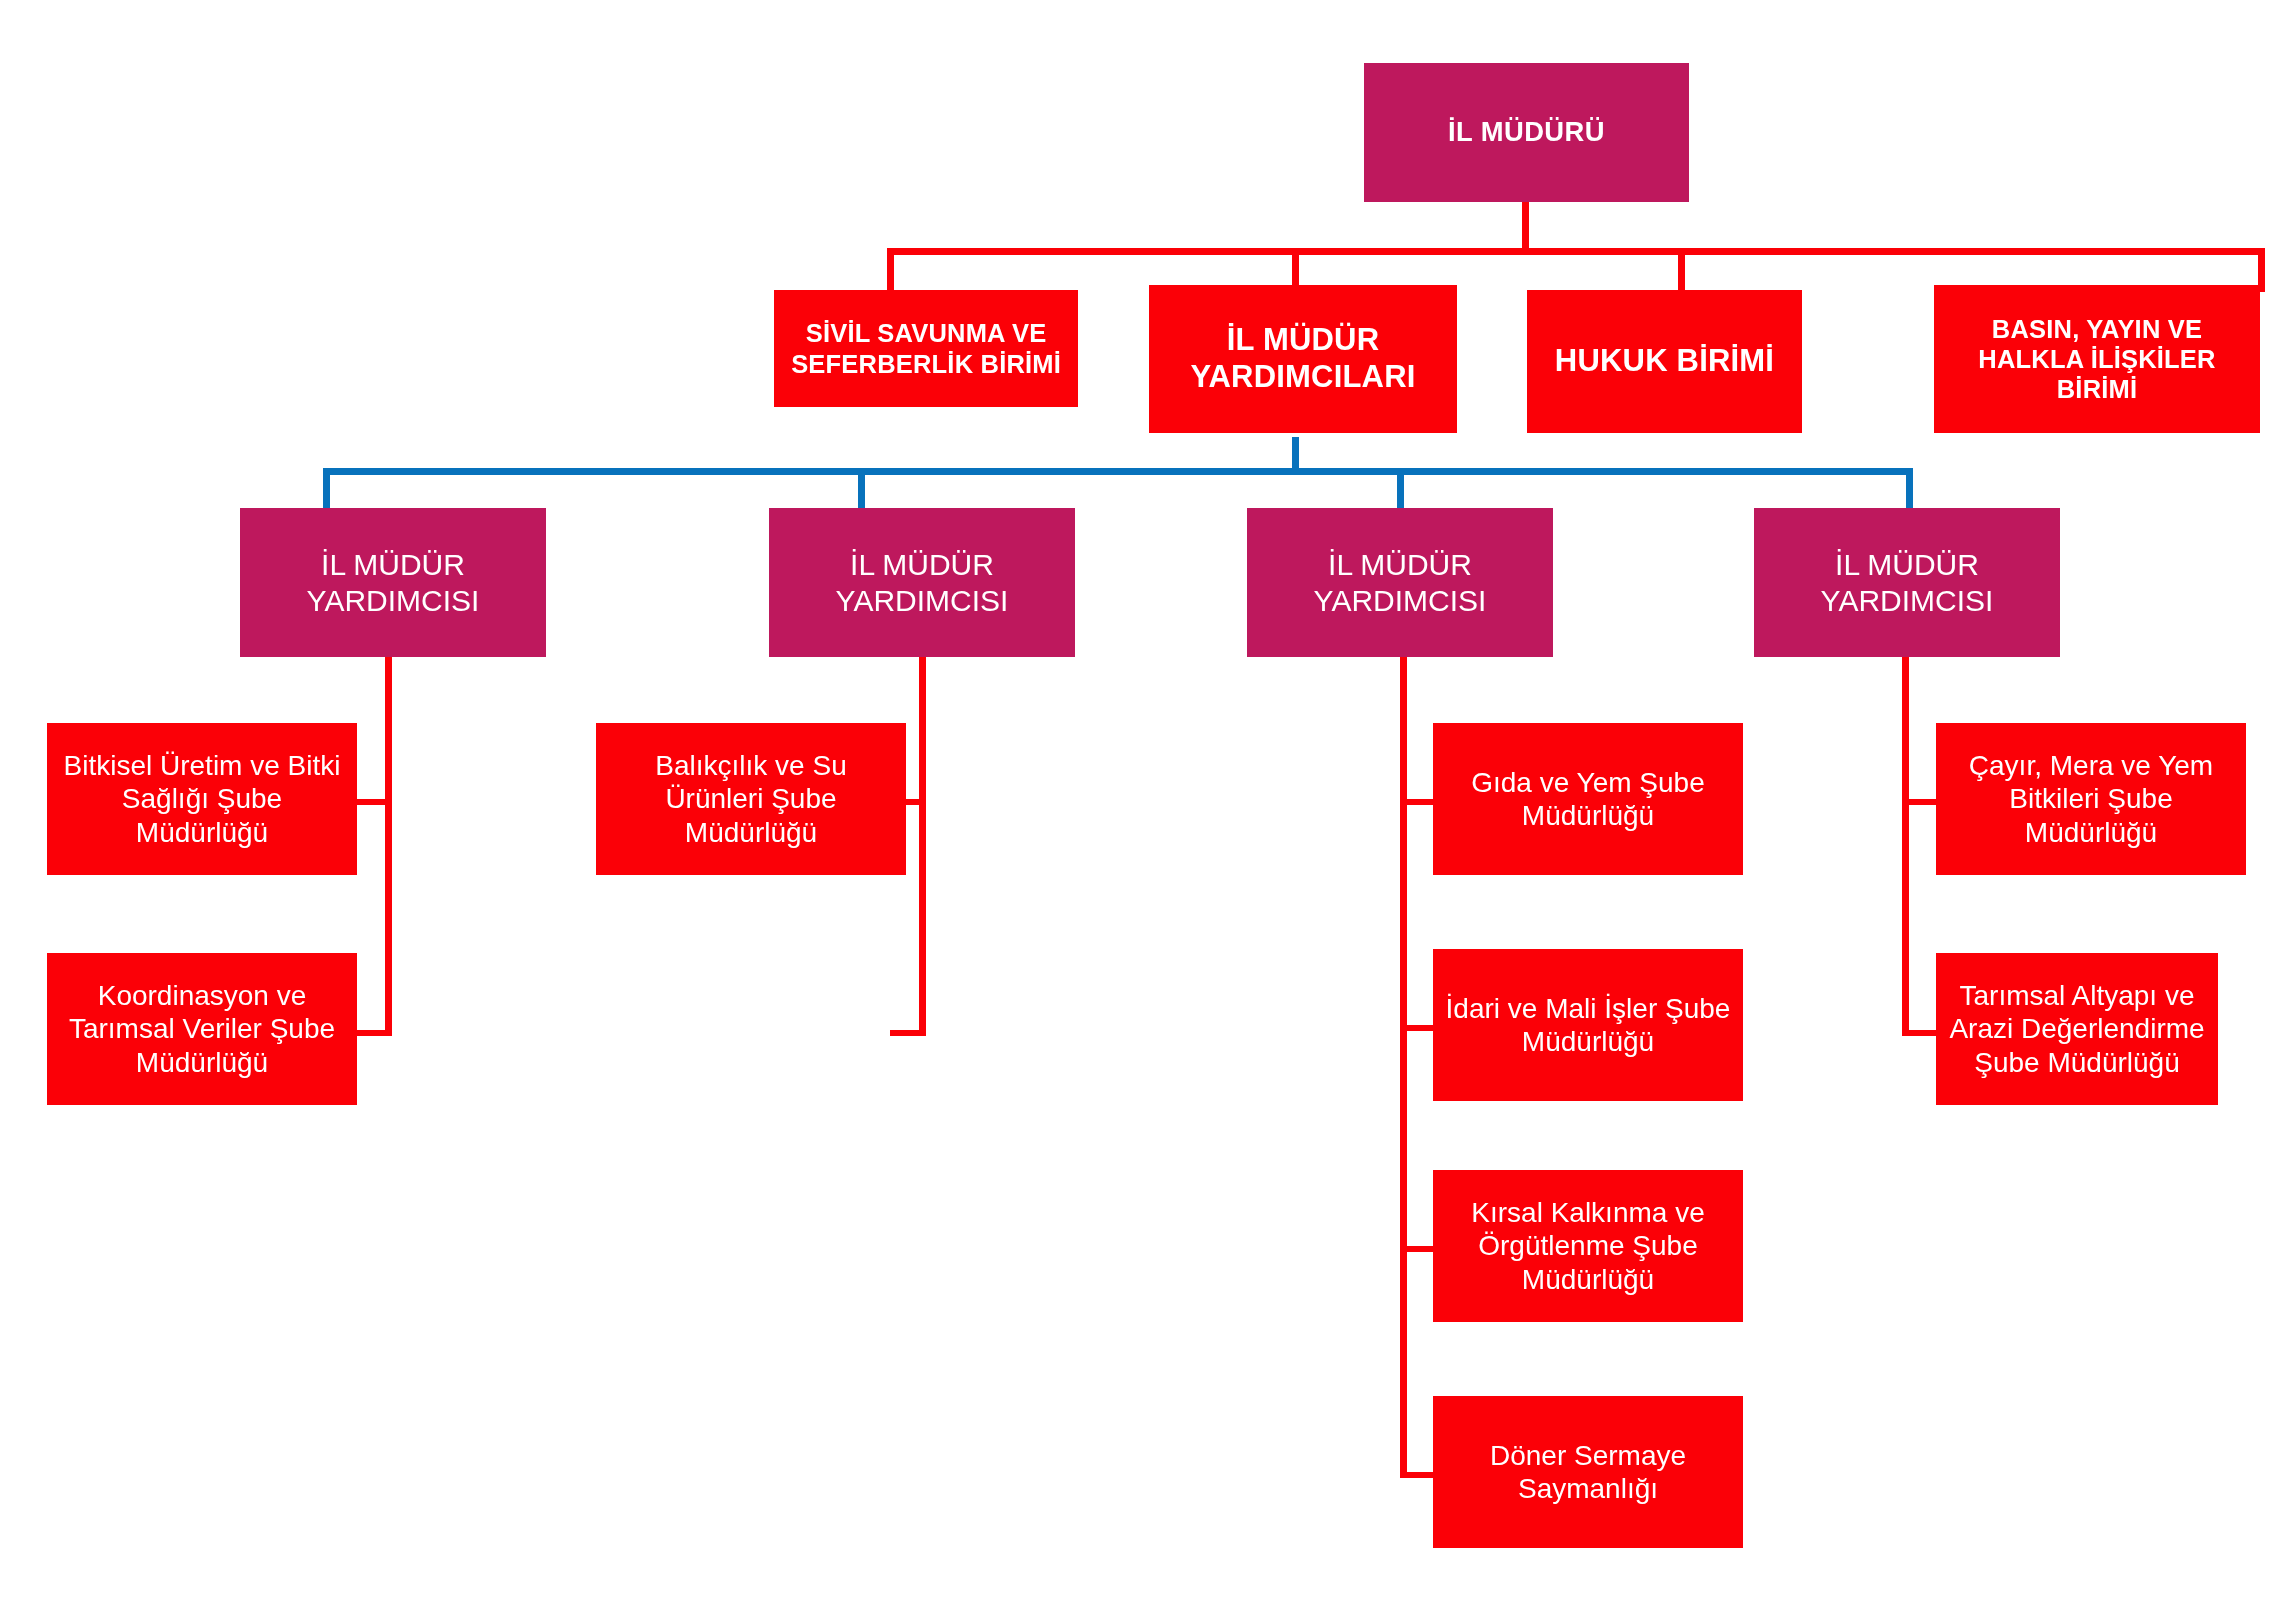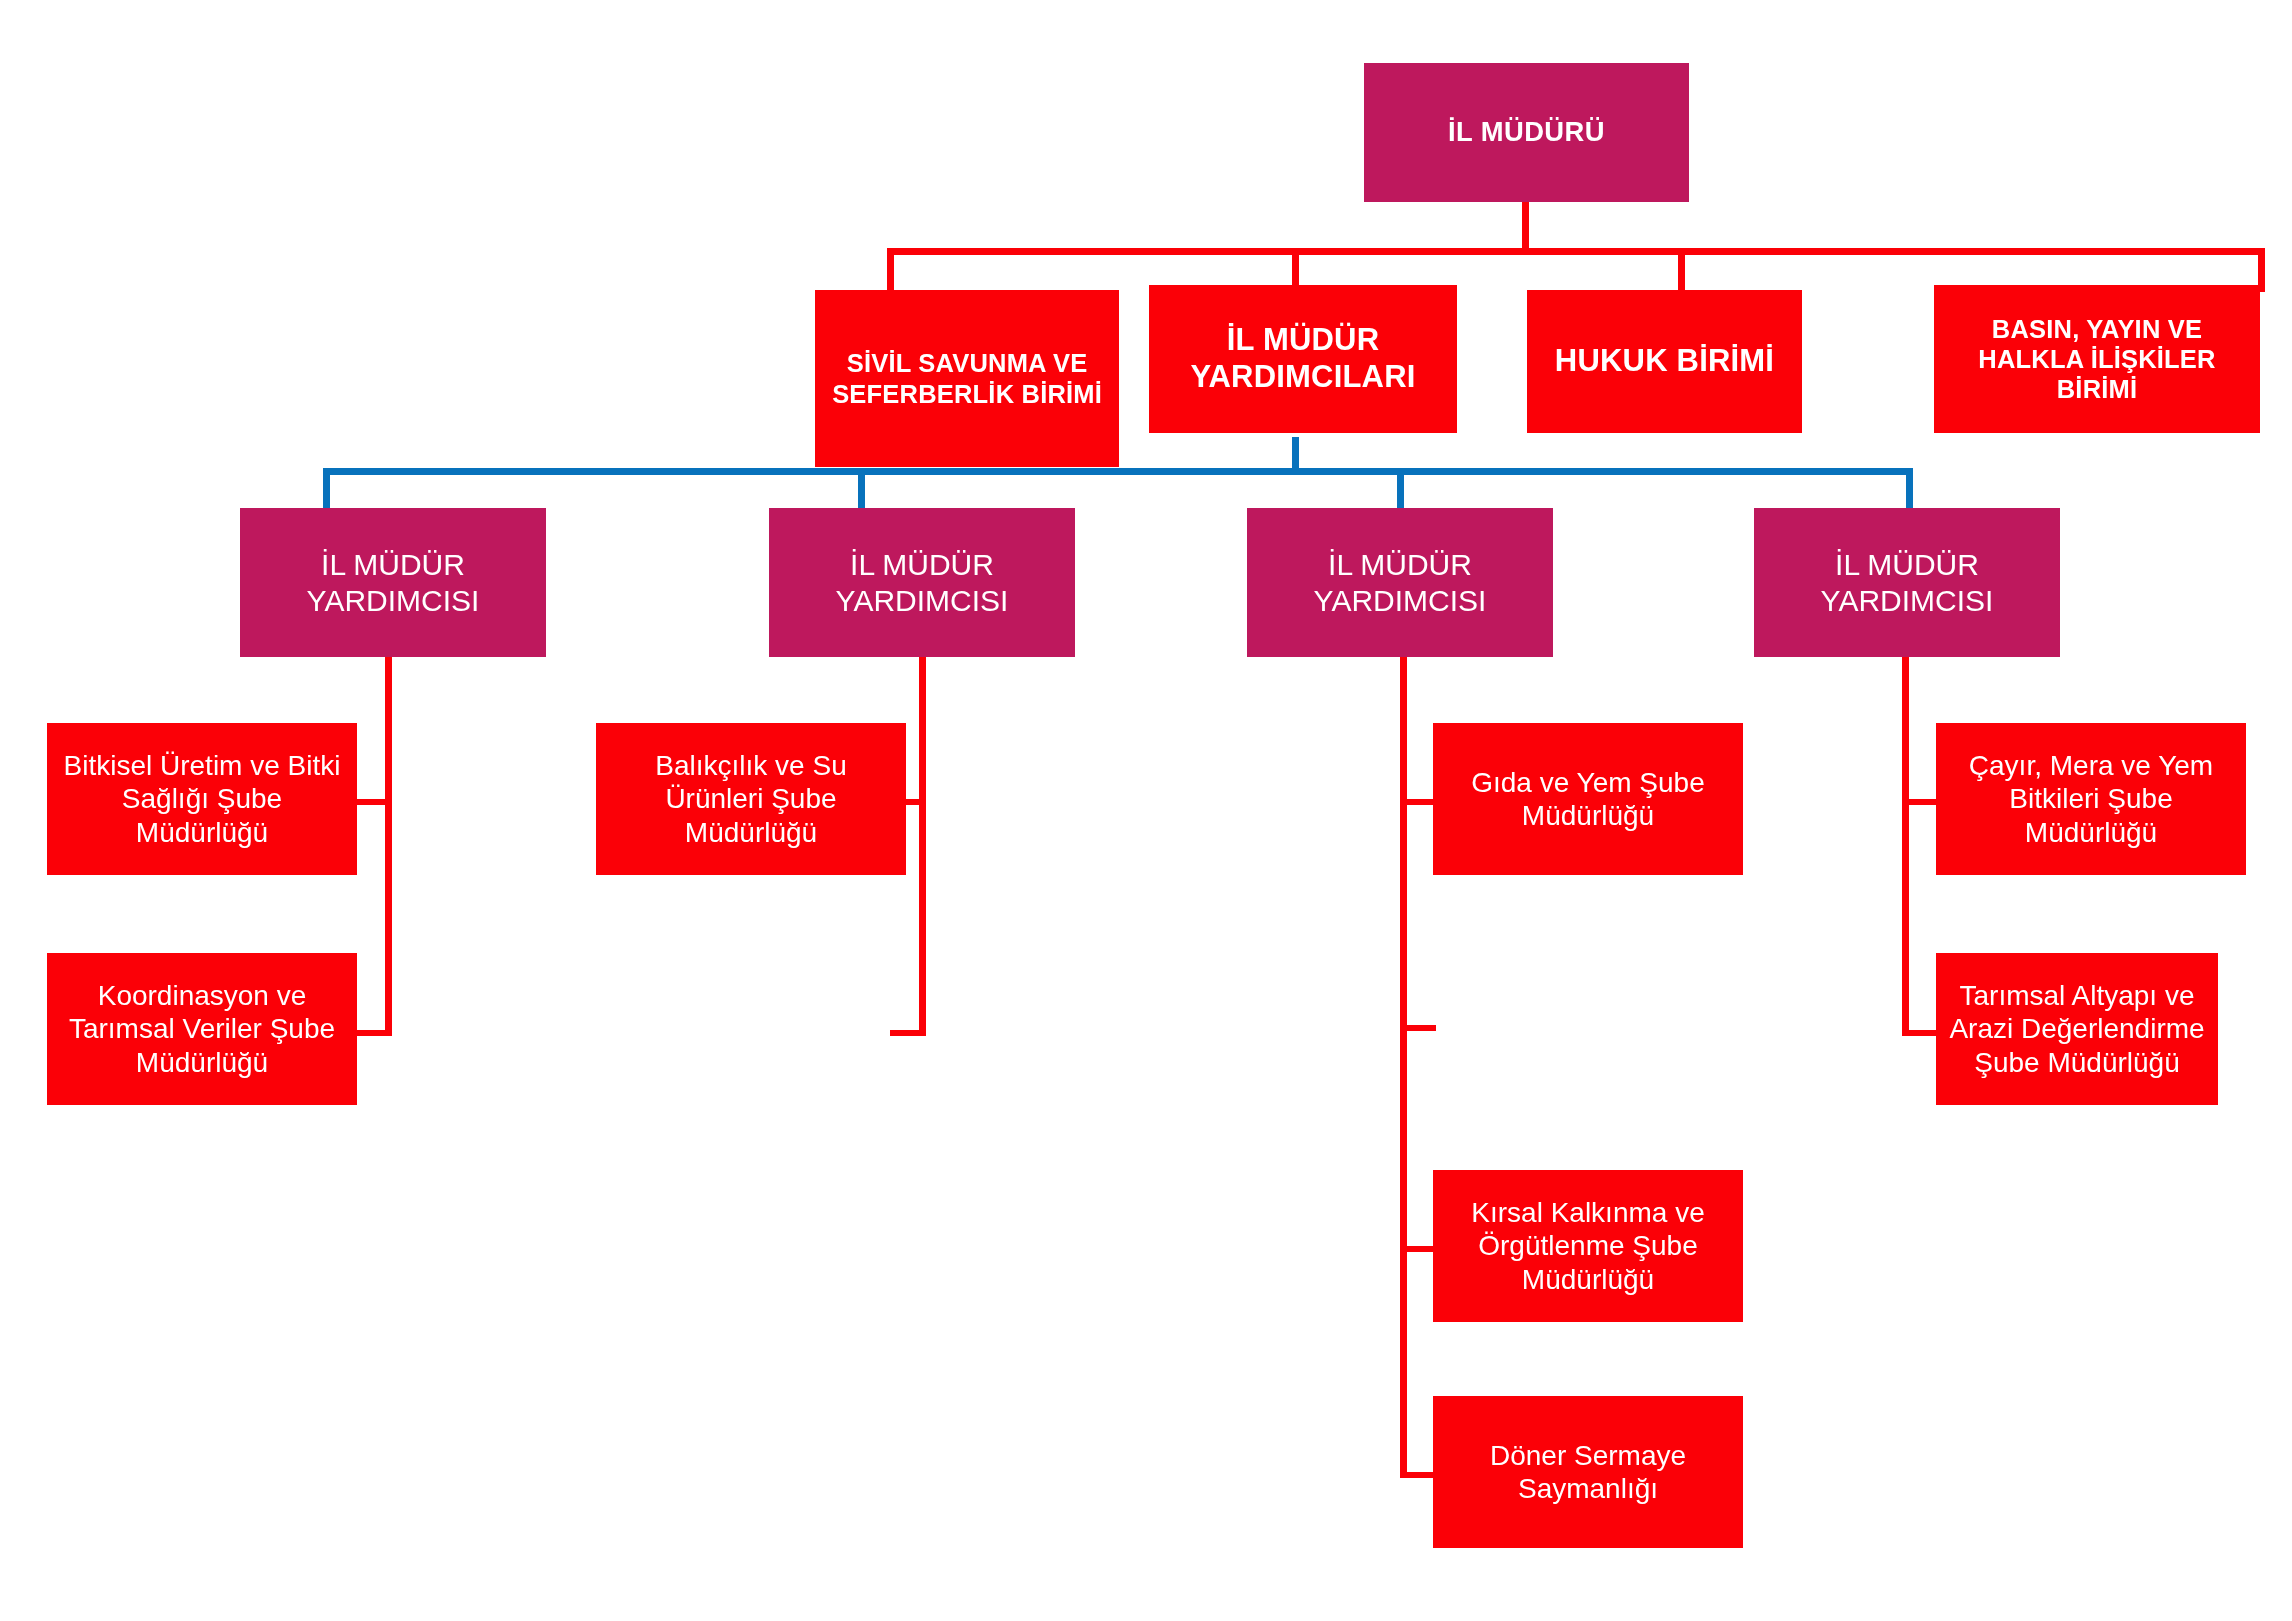--- a/index.html
+++ b/index.html
@@ -76,21 +76,21 @@
   <div class="line red" style="left:1400px; top:1472px; width:36px; height:5.9px;"></div>
 
   <div class="line red" style="left:1902px; top:657px; width:6.9px; height:379px;"></div>
   <div class="line red" style="left:1902px; top:799px; width:36px; height:5.9px;"></div>
   <div class="line red" style="left:1902px; top:1030px; width:36px; height:5.9px;"></div>
 
   <div class="node blue" style="left:1364px; top:63px; width:325px; height:139px;">
     <span class="node-label fs-root">İL MÜDÜRÜ</span>
   </div>
 
-  <div class="node red" style="left:815px; top:290px; width:304px; height:177px;padding-left:8px;">
+  <div class="node red" style="left:774px; top:290px; width:304px; height:117px;padding-left:8px;">
     <span class="node-label fs-unit">SİVİL SAVUNMA VE SEFERBERLİK BİRİMİ</span>
   </div>
 
   <div class="node red" style="left:1149px; top:285px; width:308px; height:148px;">
     <span class="node-label fs-unitbig">İL MÜDÜR YARDIMCILARI</span>
   </div>
 
   <div class="node red" style="left:1527px; top:290px; width:275px; height:143px;">
     <span class="node-label fs-unitbig">HUKUK BİRİMİ</span>
   </div>
@@ -125,20 +125,23 @@
 
   <div class="node red" style="left:596px; top:723px; width:310px; height:152px;">
     <span class="node-label fs-dept">Balıkçılık ve Su Ürünleri Şube Müdürlüğü</span>
   </div>
 
 
   <div class="node red" style="left:1433px; top:723px; width:310px; height:152px;">
     <span class="node-label fs-dept">Gıda ve Yem Şube Müdürlüğü</span>
   </div>
 
+  <div class="node red" style="left:1433px; top:949px; width:310px; height:152px;">
+    <span class="node-label fs-dept">İdari ve Mali İşler Şube Müdürlüğü</span>
+  </div>
 
   <div class="node red" style="left:1433px; top:1170px; width:310px; height:152px;">
     <span class="node-label fs-dept">Kırsal Kalkınma ve Örgütlenme Şube Müdürlüğü</span>
   </div>
 
   <div class="node red" style="left:1433px; top:1396px; width:310px; height:152px;">
     <span class="node-label fs-dept">Döner Sermaye Saymanlığı</span>
   </div>
 
   <div class="node red" style="left:1936px; top:723px; width:310px; height:152px;">

